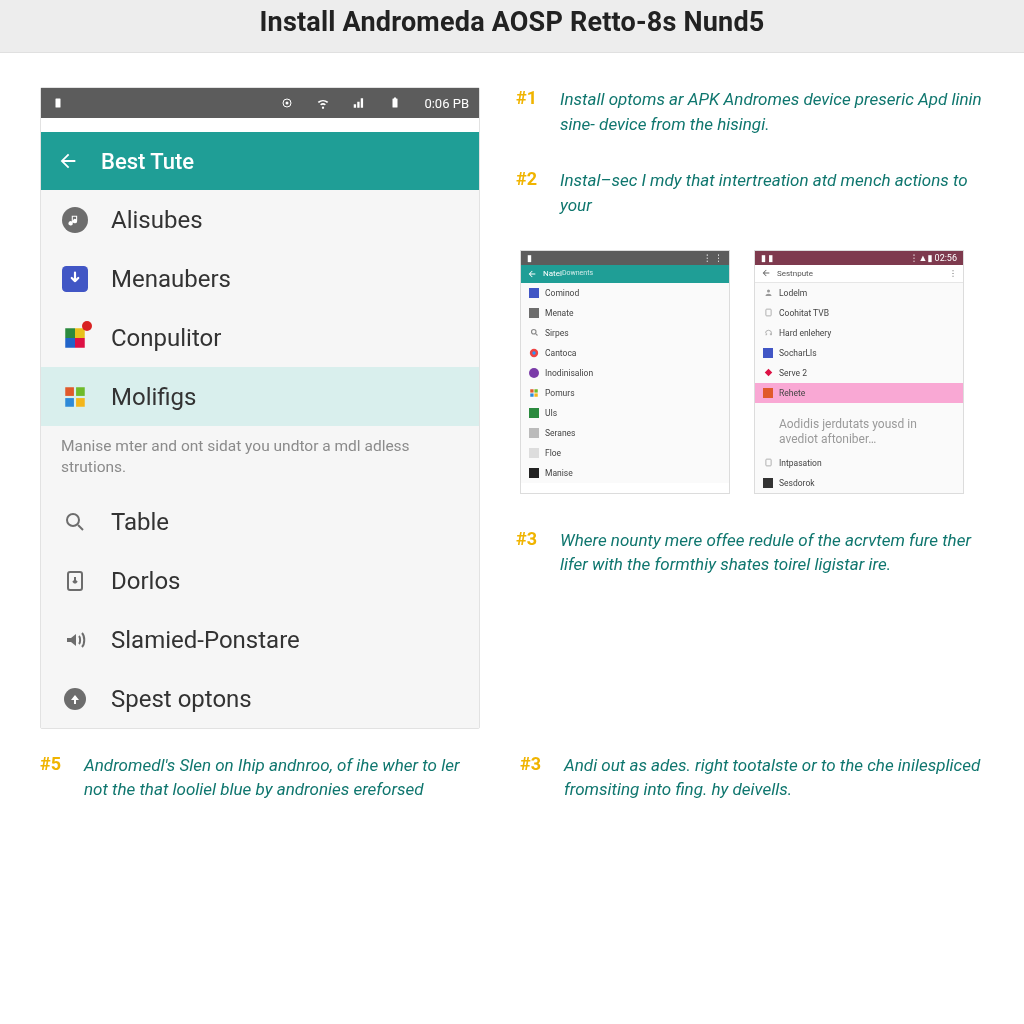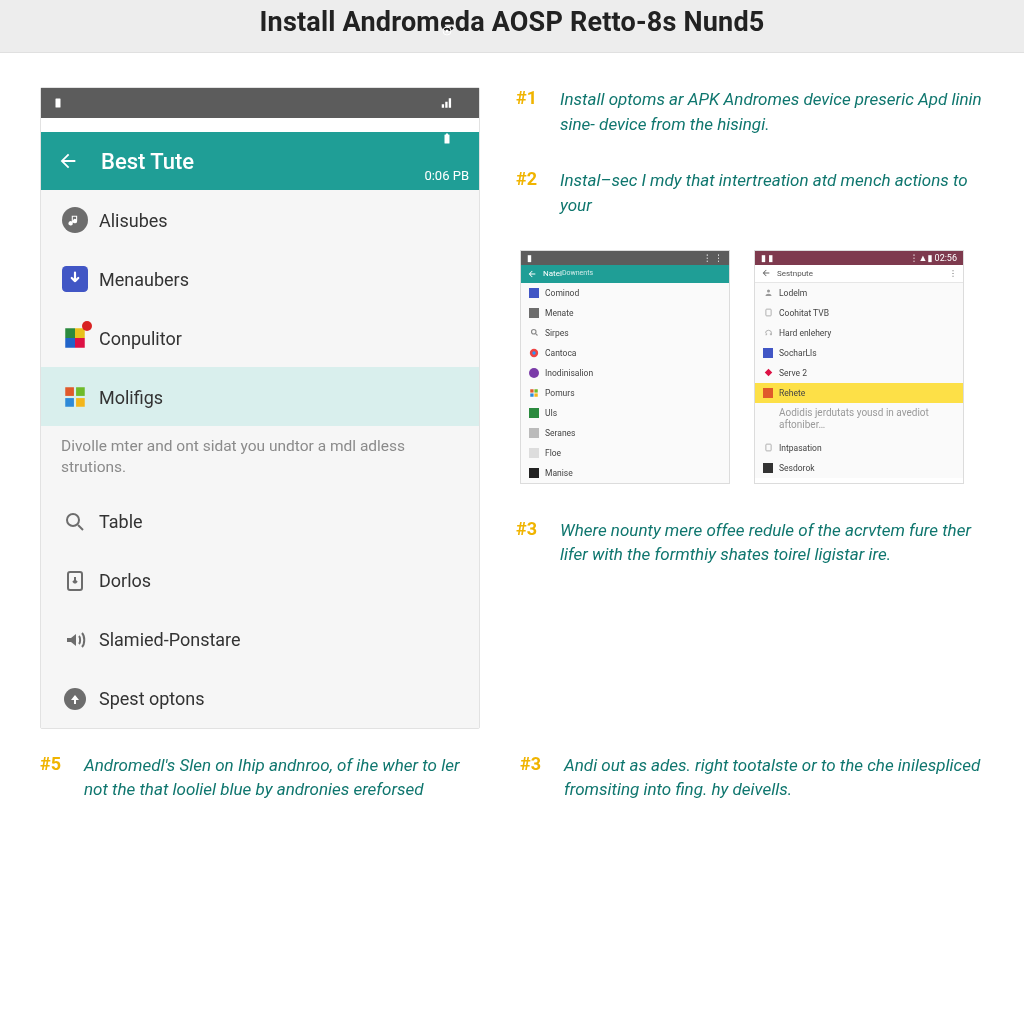--- a/index.html
+++ b/index.html
@@ -6,27 +6,27 @@
   html, body { width: 1024px; height: 1024px; font-family: -apple-system, "Segoe UI", Roboto, Arial, sans-serif; background: #fff; color: #222; }
   .page-header { background: #ededed; text-align: center; padding: 6px 0 14px; border-bottom: 1px solid #e0e0e0; }
   .page-header h1 { font-size: 27px; font-weight: 700; letter-spacing: .2px; }
   .twocol { display: flex; gap: 36px; padding: 34px 28px 0 40px; }
   .leftcol { width: 440px; flex: none; }
   .rightcol { flex: 1; min-width: 0; }
 
   
   .phone { width: 440px; background: #fff; border: 1px solid #e2e2e2; border-radius: 2px; }
   .statusbar { background: #5c5c5c; color: #fff; height: 30px; display: flex; align-items: center; justify-content: space-between; padding: 0 10px; font-size: 14px; }
-  .sb-left, .sb-right { display: flex; align-items: center; gap: 22px; flex-direction: column; }
+  .sb-left, .sb-right { display: flex; align-items: center; gap: 22px; }
   .sb-icon { width: 14px; height: 14px; display: inline-flex; align-items: center; justify-content: center; }
   .appbar { background: #1f9e96; color: #fff; height: 58px; display: flex; align-items: center; gap: 22px; padding: 0 16px; margin-top: 14px; }
   .back-icon { width: 22px; height: 22px; color: #fff; }
   .appbar-title { font-size: 22px; font-weight: 500; }
   .menu-list { background: #f6f6f6; }
-  .menu-item { display: flex; align-items: center; gap: 10px; padding: 15px 20px; font-size: 18px; color: #333; border-top: 1px solid rgba(0,0,0,0); }
+  .menu-item { display: flex; align-items: center; gap: 22px; padding: 15px 20px; font-size: 24px; color: #333; border-top: 1px solid rgba(0,0,0,0); }
   .menu-item.sel { background: #d9efed; }
   .menu-item .mi-icon { width: 28px; height: 28px; display: flex; align-items: center; justify-content: center; flex: none; }
   .menu-note { padding: 10px 20px 14px 70px; font-size: 15.5px; color: #8b8b8b; line-height: 1.35; }
   .menu-footer { padding: 16px 20px; font-size: 18px; color: #484848; }
   svg { display: block; }
 
   
   .step { display: flex; gap: 14px; margin-bottom: 32px; }
   .stepmark { color: #f0b400; font-weight: 700; font-size: 18px; flex: none; width: 30px; }
   .steptxt { font-size: 17px; line-height: 1.45; color: #0f766e; font-style: italic; }
@@ -36,23 +36,23 @@
   .mini { width: 210px; border: 1px solid #dcdcdc; background: #fff; font-size: 9px; color: #555; }
   .mini-statusbar { display:flex; align-items:center; justify-content: space-between; padding: 2px 6px; }
   .mini--teal .mini-statusbar { background: #5c5c5c; color:#fff; height:14px; }
   .mini--mar .mini-statusbar  { background: #7e3a4e; color:#fff; height:14px; }
   .mini-appbar { height: 18px; display: flex; align-items: center; gap: 6px; padding: 0 6px; color: #fff; font-size: 8px; }
   .mini--teal .mini-appbar { background: #1f9e96; }
   .mini--mar  .mini-appbar { background: #fff; color:#555; border-bottom:1px solid #e6e6e6; }
   .mini-appbar .mab-back { width:10px; height:10px; }
   .mini-list { background:#fafafa; }
   .mini-item { display:flex; align-items:center; gap:6px; padding: 5px 8px; font-size: 8.5px; color:#444; }
-  .mini-item.sel { background:#fde047; }
+  .mini-item.sel { background:#f9a8d4; }
   .mini-item .dot { width:10px; height:10px; flex:none; display:flex; align-items:center; justify-content:center; }
-  .mini-note { font-size:10px; color:#9a9a9a; padding: 4px 8px 6px 24px; line-height:1.25; }
+  .mini-note { font-size:12px; color:#9a9a9a; padding: 4px 8px 6px 24px; line-height:1.25;margin-top:10px; }
 
   
   .bottomrow { display:flex; gap:40px; padding: 24px 28px 0 40px; }
   .bottomrow .step { margin-bottom: 0; }
   .bottomrow .left  { width: 440px; flex:none; }
   .bottomrow .right { flex:1; }
 
 </style>
 </head>
 <body>
@@ -144,21 +144,21 @@
           <span class="mi-icon">
             <svg viewBox="0 0 24 24" width="26" height="26">
                 <rect x="3" y="3" width="8" height="8" fill="#e05a2b"></rect>
                 <rect x="13" y="3" width="8" height="8" fill="#6fbb2a"></rect>
                 <rect x="3" y="13" width="8" height="8" fill="#2e8ad8"></rect>
                 <rect x="13" y="13" width="8" height="8" fill="#f3b61b"></rect>
               </svg>
           </span>
           <span>Molifigs</span>
         </div>
-        <div class="menu-note" style="display:flex;gap:22px;padding-left:20px">Divolle mter and ont sidat you undtor a mdl adless strutions.</div>
+        <div class="menu-note" style="display:flex;gap:22px;padding-left:20px">Manise mter and ont sidat you undtor a mdl adless strutions.</div>
         <div class="menu-item">
           <span class="mi-icon">
             <svg viewBox="0 0 24 24" width="24" height="24" fill="none" stroke="#6d6d6d" stroke-width="2">
                 <circle cx="10" cy="10" r="6"></circle>
                 <path d="M20 20l-5-5"></path>
               </svg>
           </span>
           <span>Table</span>
         </div>
         <div class="menu-item">

